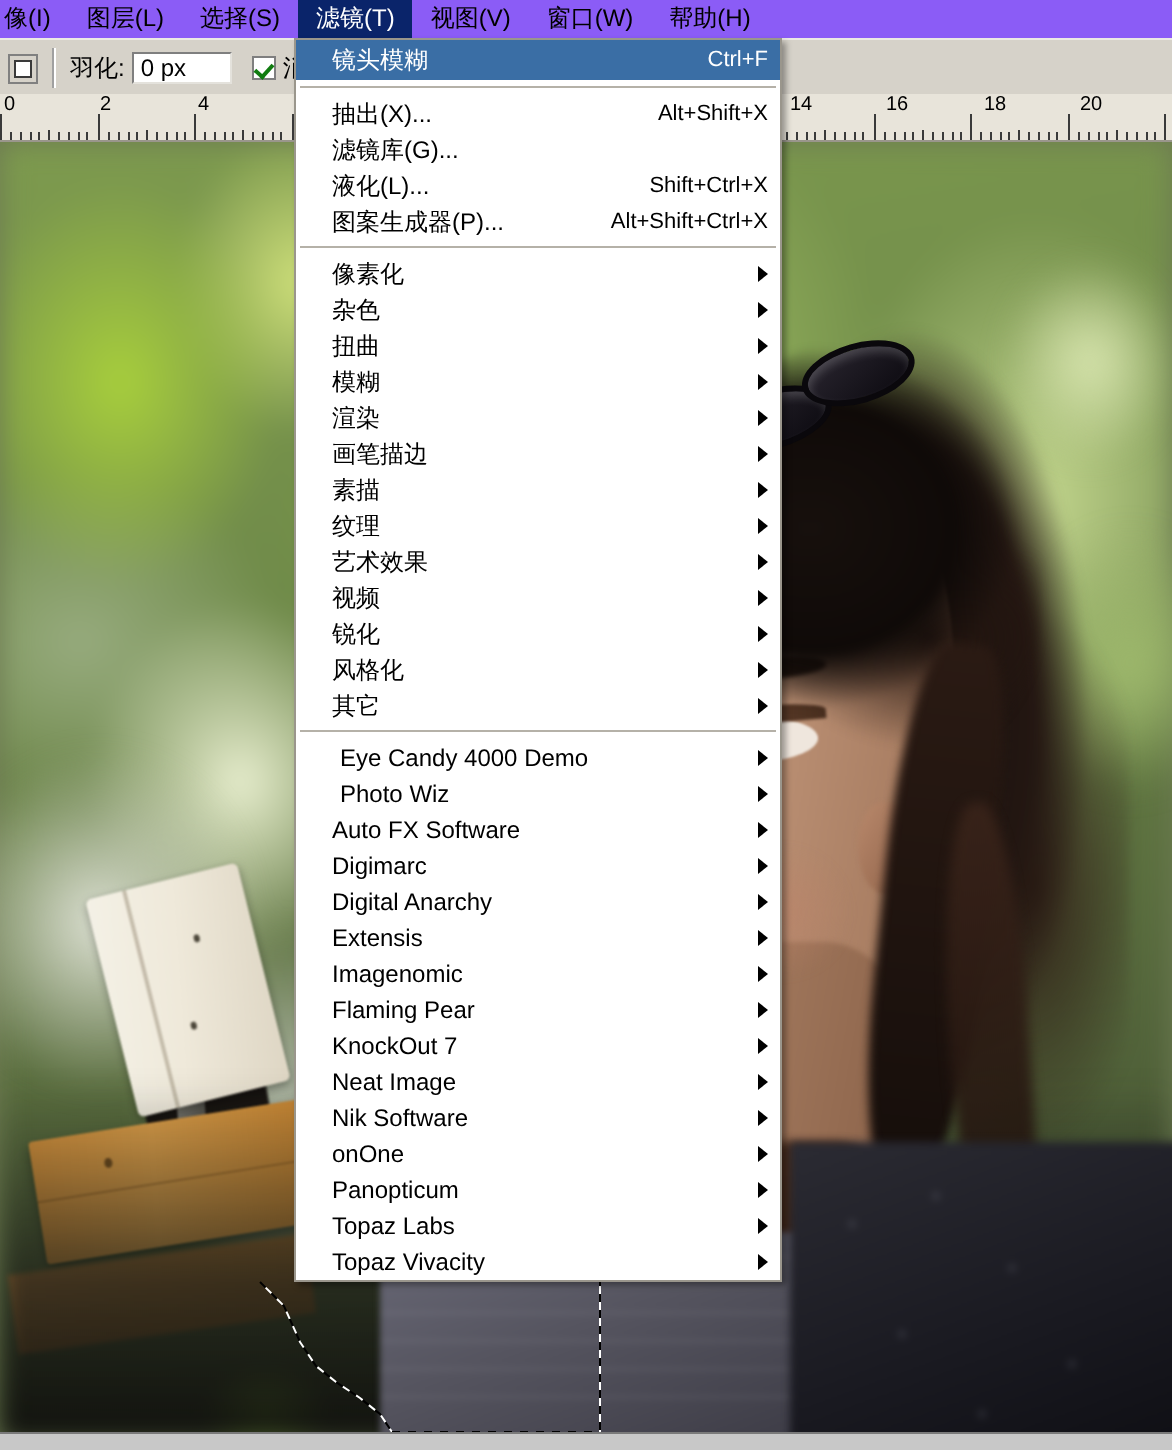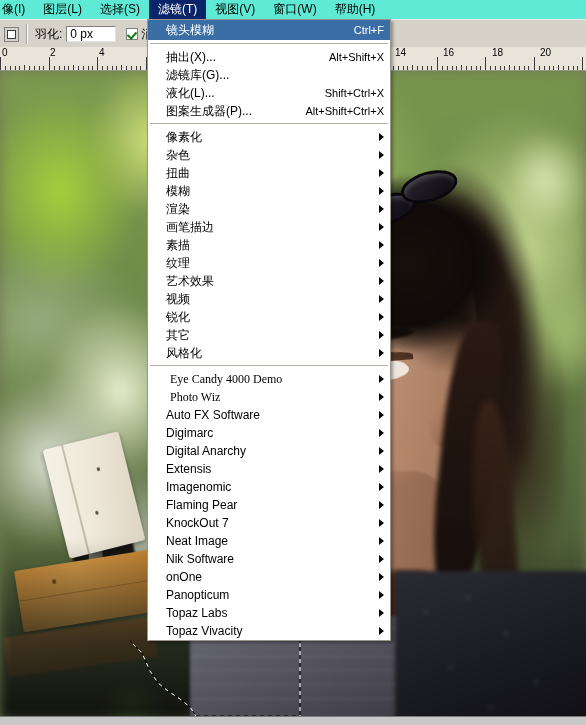--- a/index.html
+++ b/index.html
@@ -6,21 +6,21 @@
   body{
     width:586px;height:725px;overflow:hidden;position:relative;
     background:#d4d0c8;
     font-family:"Liberation Sans","DejaVu Sans",sans-serif;
     -webkit-font-smoothing:none;
   }
 
   
   .menubar{
     position:absolute;left:0;top:0;width:586px;height:19px;
-    background:#5eead4;
+    background:#8b5cf6;
     display:flex;align-items:center;
     font-size:12px;color:#000;
   }
   .menubar .mitem{
     padding:2px 9px 3px 9px;margin:0;line-height:14px;white-space:nowrap;
   }
   .menubar .mitem.first{padding-left:2px;}
   .menubar .mitem.active{background:#0a246a;color:#fff;}
 
   
@@ -304,21 +304,21 @@
     font-size:12px;color:#000;
     padding:0;box-sizing:border-box;
     z-index:50;
   }
   .mrow{
     display:flex;align-items:center;height:18px;line-height:18px;
     padding:0 6px 0 18px;white-space:nowrap;position:relative;
   }
   .mrow.highlight{background:#3a6ea5;color:#ffffff;}
   .mrow .lbl{flex:0 0 auto;}
-  .mrow .lbl.indent{padding-left:4px;font-family:Liberation Serif, serif;}
+  .mrow .lbl.indent{padding-left:4px;}
   .mrow .accel{margin-left:auto;padding-left:20px;font-size:11px;}
   .mrow .arrow{
     margin-left:auto;width:0;height:0;
     border-top:4px solid transparent;border-bottom:4px solid transparent;
     border-left:5px solid #000;
   }
   .mrow.tall{height:20px;line-height:20px;}
   .msep{height:1px;background:#b5b1a8;margin:3px 2px 3px 2px;
         border-bottom:1px solid #ffffff;}
 </style>
@@ -610,27 +610,27 @@
     </div>
     <div class="mrow">
       <span class="lbl">视频</span>
       <span class="arrow"></span>
     </div>
     <div class="mrow">
       <span class="lbl">锐化</span>
       <span class="arrow"></span>
     </div>
     <div class="mrow">
+      <span class="lbl">风格化</span>
+      <span class="arrow"></span>
+    </div>
+    <div class="mrow">
       <span class="lbl">其它</span>
       <span class="arrow"></span>
     </div>
-    <div class="mrow">
-      <span class="lbl">风格化</span>
-      <span class="arrow"></span>
-    </div>
     <div class="msep"></div>
     <div class="mrow">
       <span class="lbl indent">Eye Candy 4000 Demo</span>
       <span class="arrow"></span>
     </div>
     <div class="mrow">
       <span class="lbl indent">Photo Wiz</span>
       <span class="arrow"></span>
     </div>
     <div class="mrow">

